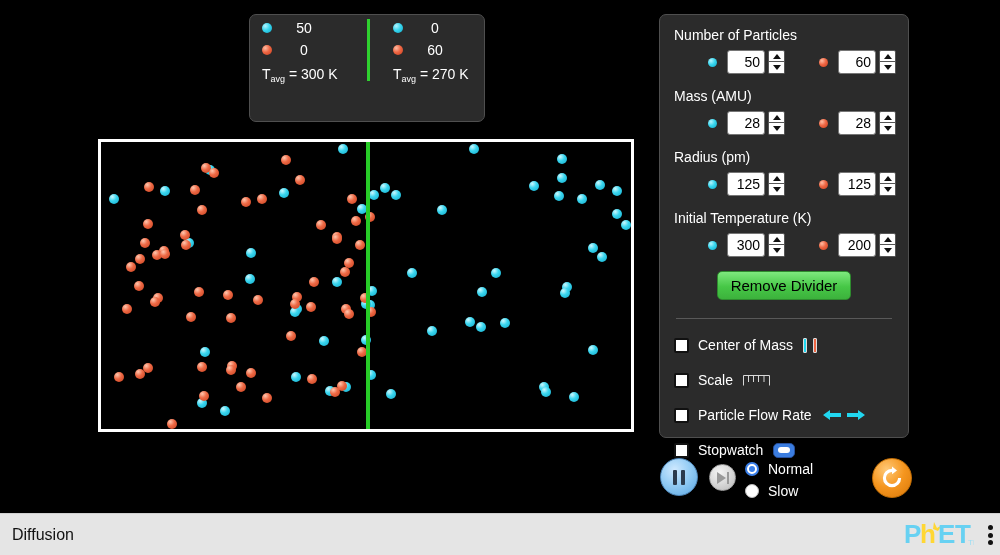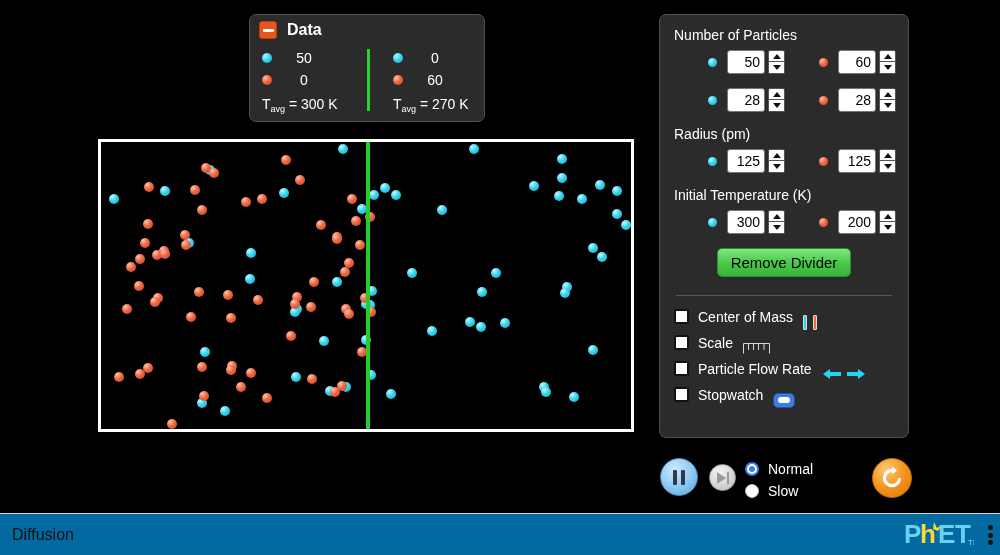--- a/index.html
+++ b/index.html
@@ -86,21 +86,21 @@
 
   #remove-divider-btn {
     display: block; margin: 4px auto 0 auto; padding: 5px 13px;
     background: linear-gradient(#7ee87e, #46c746 55%, #3cb23c);
     border: 1px solid #2e8b2e; border-radius: 5px;
     color: #000000; font-size: 15px; font-family: "Liberation Sans", sans-serif;
     cursor: pointer;
   }
   #panel-sep { height: 1px; background: #595959; margin: 18px 2px 13px 2px; }
 
-  .check-row { display: flex; height: 26px; }
+  .check-row { display: flex; align-items: center; height: 26px; margin-top: 9px; }
   .checkbox {
     width: 15px; height: 15px; background: #fff; border: 2px solid #111; border-radius: 2px;
     flex: none; cursor: pointer;
   }
   .check-label { color: #ffffff; font-size: 14px; margin-left: 9px; }
   .check-icon { margin-left: 10px; display: flex; align-items: center; }
   .com-bar { width: 4px; height: 15px; border-radius: 1px; display: inline-block; }
   .com-bar.cyan { background: #21d7f0; border: 1px solid #dddddd; }
   .com-bar.red  { background: #ef6744; border: 1px solid #dddddd; margin-left: 6px; }
   .scale-icon { display: block; }
@@ -144,41 +144,35 @@
   #reset-btn {
     position: absolute; left: 872px; top: 458px; width: 40px; height: 40px; border-radius: 50%;
     background: radial-gradient(circle at 36% 28%, #ffc977 0%, #f5961f 48%, #d97708 100%);
     border: 1px solid #c06d05; display: flex; align-items: center; justify-content: center;
     cursor: pointer;
   }
 
   
   #navbar {
     position: absolute; left: 0; bottom: 0; width: 1000px; height: 42px;
-    background: #0369a1; border-top: 1px solid #d0d0d0;
+    background: #e5e5e5; border-top: 1px solid #d0d0d0;
   }
   #sim-name {
     position: absolute; left: 12px; top: 12px; color: #111111; font-size: 16px;
   }
   #phet-logo { position: absolute; right: 26px; top: 7px; }
   #kebab { position: absolute; right: 7px; top: 11px; display: flex; flex-direction: column; justify-content: space-between; height: 20px; cursor: pointer; }
   #kebab .kd { width: 5px; height: 5px; border-radius: 50%; background: #111; }
 </style>
 </head>
 <body>
 
 <div id="screen">
 
   <div id="data-panel">
-    <div id="data-header">
-      <div class="expand-btn">
-        <div class="minus"></div>
-      </div>
-      <div id="data-title">Data</div>
-    </div>
     <div id="data-body">
       <div id="data-divider"></div>
 
       <div class="data-col">
         <div class="data-row">
           <span class="dot cyan"></span>
           <span class="data-count">50</span>
         </div>
         <div class="data-row">
           <span class="dot red"></span>
@@ -350,20 +344,21 @@
           <div class="spin-btn up">
               <div class="tri up"></div>
             </div>
           <div class="spin-btn down">
               <div class="tri down"></div>
             </div>
         </div>
       </div>
     </div>
 
+    <div class="ctrl-label">Mass (AMU)</div>
     <div class="spinner-row">
       <div class="spinner-group first">
         <span class="spin-dot cyan"></span>
         <div class="spin-field">28</div>
         <div class="spin-arrows">
           <div class="spin-btn up">
               <div class="tri up"></div>
             </div>
           <div class="spin-btn down">
               <div class="tri down"></div>

